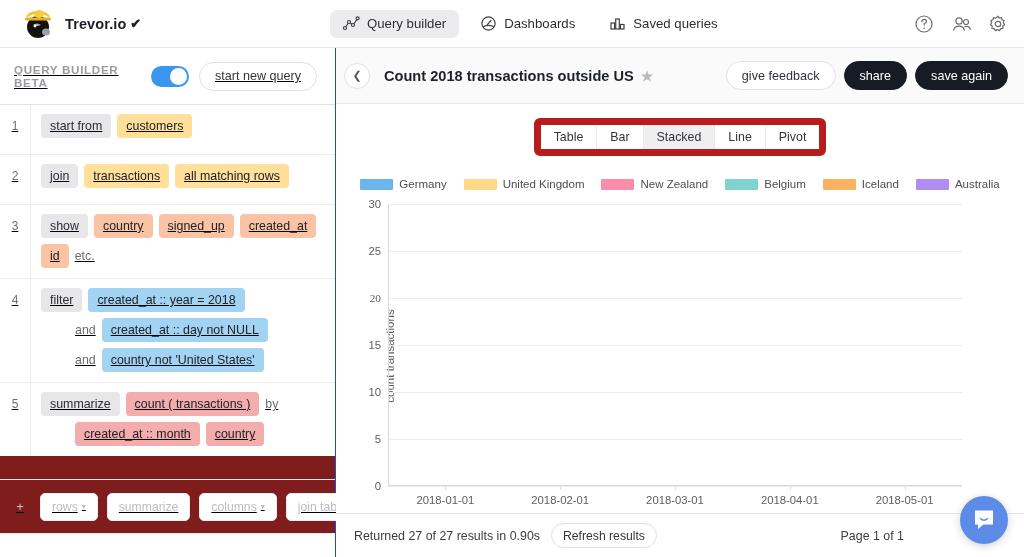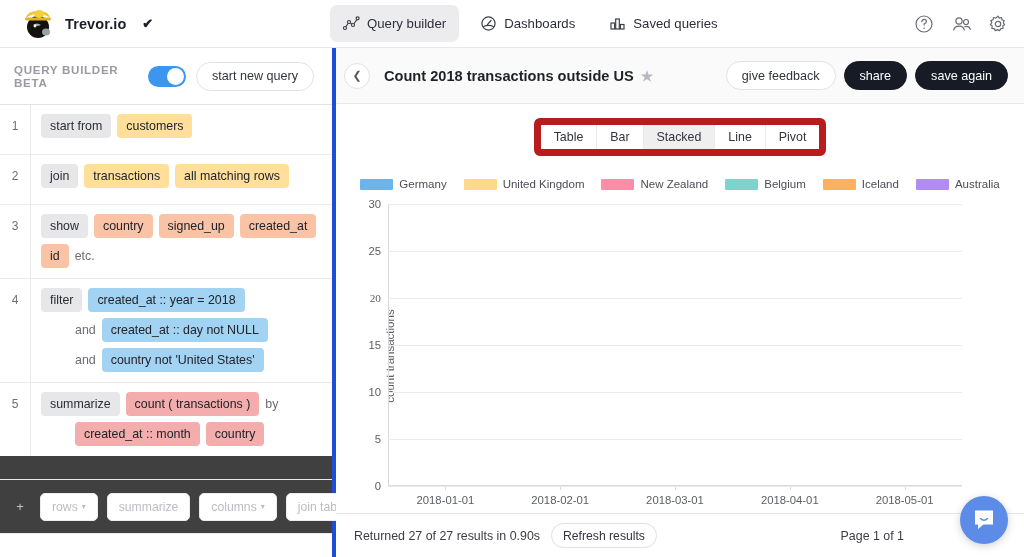--- a/index.html
+++ b/index.html
@@ -15,50 +15,51 @@
   
   .topbar {
     height: 48px; flex: 0 0 48px;
     background: #ffffff;
     border-bottom: 1px solid #e8e8ea;
     display: flex; align-items: center;
     position: relative;
   }
   .brand { display: flex; align-items: center; gap: 9px; padding-left: 22px; width: 330px; }
   .brand-logo { width: 34px; height: 32px; position: relative; }
-  .brand-name { font-size: 14.5px; font-weight: 700; color: #1c1f26; letter-spacing: .1px; display:flex; align-items:center; gap:16px;}
+  .brand-name { font-size: 14.5px; font-weight: 700; color: #1c1f26; letter-spacing: .1px; display:flex; align-items:center; gap:4px;}
   .brand-check { font-size: 13px; color: #1c1f26; }
 
   .topnav { display: flex; align-items: center; gap: 8px; }
   .topnav-item {
     display: flex; align-items: center; gap: 7px;
-    height: 37px; padding: 0 13px;
+    height: 28px; padding: 0 13px;
     border-radius: 7px;
     font-size: 13.2px; color: #2c2f36;
     cursor: pointer; white-space: nowrap;
   }
   .topnav-item.active { background: #ececee; }
   .topnav-icon { width: 17px; height: 17px; display:block; }
 
   .topbar-right {
     position: absolute; right: 16px; top: 0; height: 48px;
     display: flex; align-items: center; gap: 17px;
   }
   .ticon { width: 20px; height: 20px; cursor: pointer; display:block; }
 
   
   .body { flex: 1 1 auto; display: flex; min-height: 0; }
 
   
   .left {
     width: 336px; flex: 0 0 336px;
-    background: #404040;
-    border-right: 4px solid #1d4ed8;
+    background: #7f1d1d;
+    border-right: 1px solid #1d4ed8;
     display: flex; flex-direction: column;
     min-height: 0;
+    text-decoration: underline;
   }
   .qb-header {
     height: 56px; flex: 0 0 56px;
     display: flex; align-items: center; padding-left: 14px;
     gap: 10px;
     background: #fff;
   }
   .qb-title { font-size: 11.6px; font-weight: 700; color: #9a9aa2; letter-spacing: .7px; }
   .toggle {
     width: 38px; height: 21px; border-radius: 11px; background: #3b96f0;

